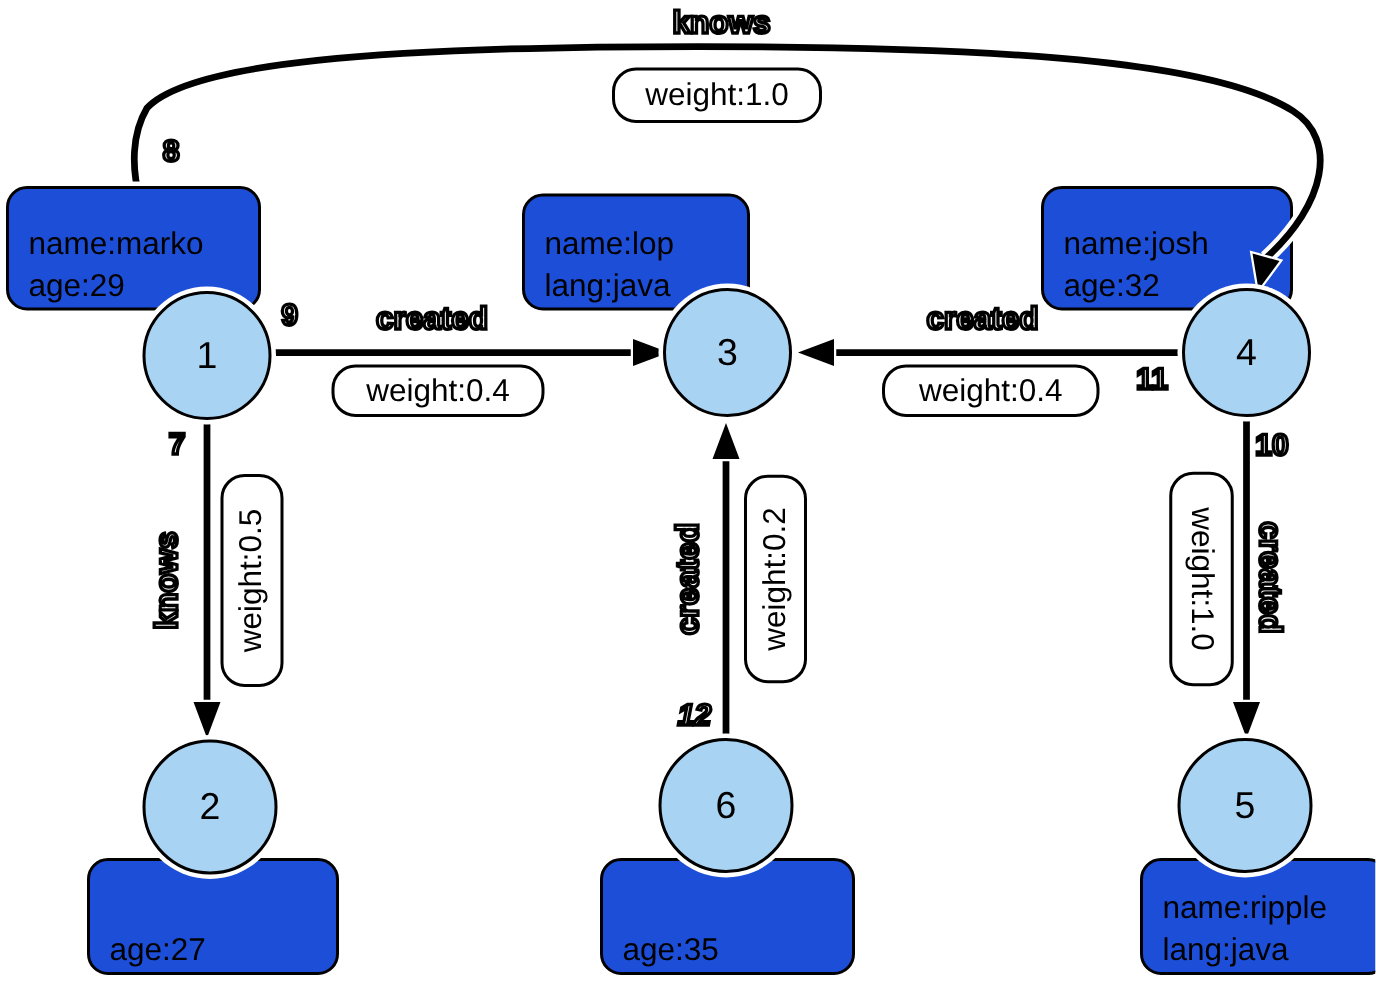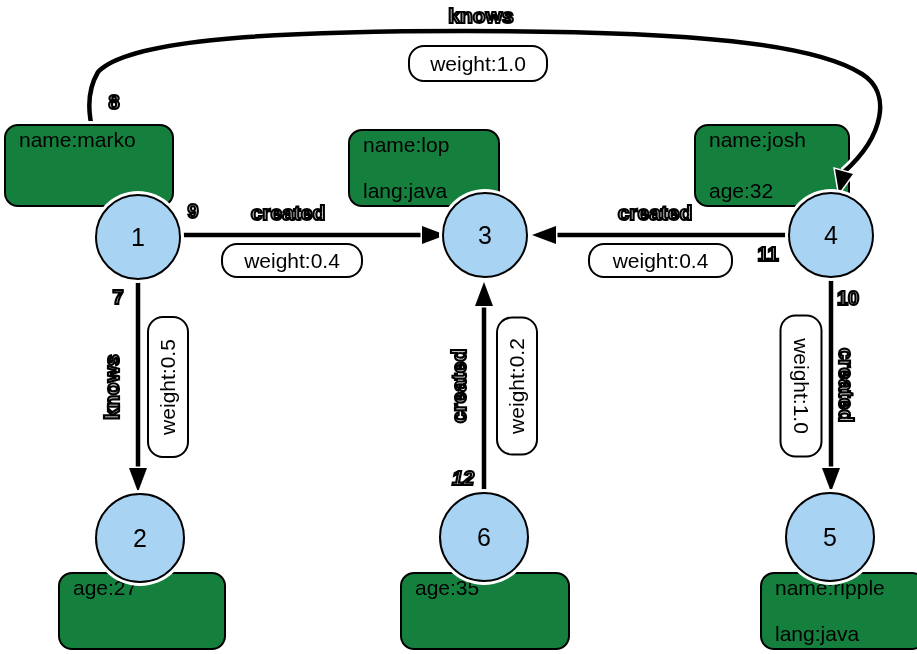--- a/index.html
+++ b/index.html
@@ -6,22 +6,22 @@
   .canvas{
     position:relative;width:917px;height:654px;background:#ffffff;
     font-family:"Liberation Sans",sans-serif;overflow:hidden;color:#000;
   }
   svg.edges{position:absolute;left:0;top:0;z-index:2;}
   svg .halo{stroke:#ffffff;stroke-width:10;fill:none;}
   svg .line{stroke:#000000;stroke-width:4.5;fill:none;}
   svg .arrow{fill:#000000;stroke:#ffffff;stroke-width:3;paint-order:stroke;}
 
   .pbox{
-    position:absolute;background:#15803d;border:2.5px solid #000;border-radius:14px;
-    box-shadow:0 0 0 3px #ffffff;display:flex;flex-direction:column;justify-content:space-between;
+    position:absolute;background:#1d4ed8;border:2.5px solid #000;border-radius:14px;
+    box-shadow:0 0 0 3px #ffffff;display:flex;flex-direction:column;justify-content:flex-end;
     padding-left:13px;box-sizing:border-box;font-size:21px;line-height:28px;z-index:1;
   }
   .pbox.above{z-index:3;}
 
   .node{
     position:absolute;background:#A9D3F3;border:2.5px solid #000;border-radius:50%;
     box-shadow:0 0 0 3px #ffffff;display:flex;align-items:center;justify-content:center;
     font-size:25px;z-index:5;box-sizing:border-box;
   }
 
@@ -77,26 +77,27 @@
     </g>
     <g>
       <path class="halo" d="M 831 278 L 831 469"></path>
       <path class="line" d="M 831 278 L 831 469"></path>
       <polygon class="arrow" points="831,492 822,468 840,468"></polygon>
     </g>
   </svg>
 
   <div class="pbox above" style="left:4px;top:124px;width:170px;height:83px;">
     <span>name:marko</span>
+    <span>age:29</span>
   </div>
   <div class="pbox" style="left:348px;top:129px;width:152px;height:78px;">
     <span>name:lop</span>
     <span>lang:java</span>
   </div>
-  <div class="pbox" style="left:694px;top:124px;width:156px;height:83px;">
+  <div class="pbox" style="left:694px;top:124px;width:168px;height:83px;">
     <span>name:josh</span>
     <span>age:32</span>
   </div>
   <div class="pbox" style="left:58px;top:572px;width:168px;height:78px;">
     <span>age:27</span>
   </div>
   <div class="pbox" style="left:400px;top:572px;width:170px;height:78px;">
     <span>age:35</span>
   </div>
   <div class="pbox" style="left:744px;top:572px;width:166px;height:78px;margin-left:16px;">

